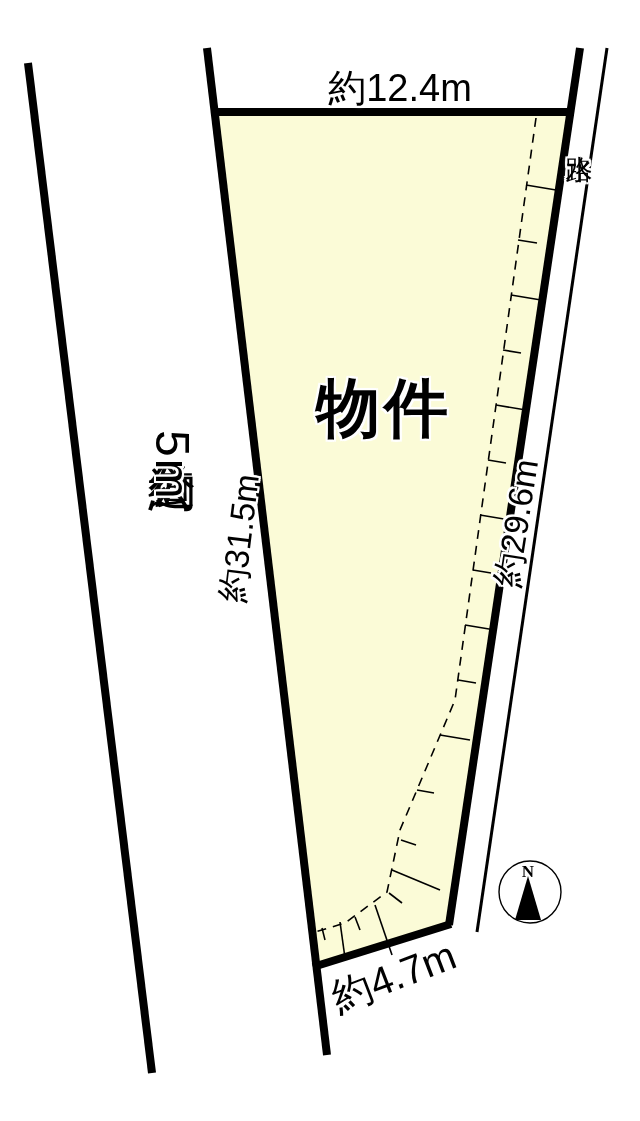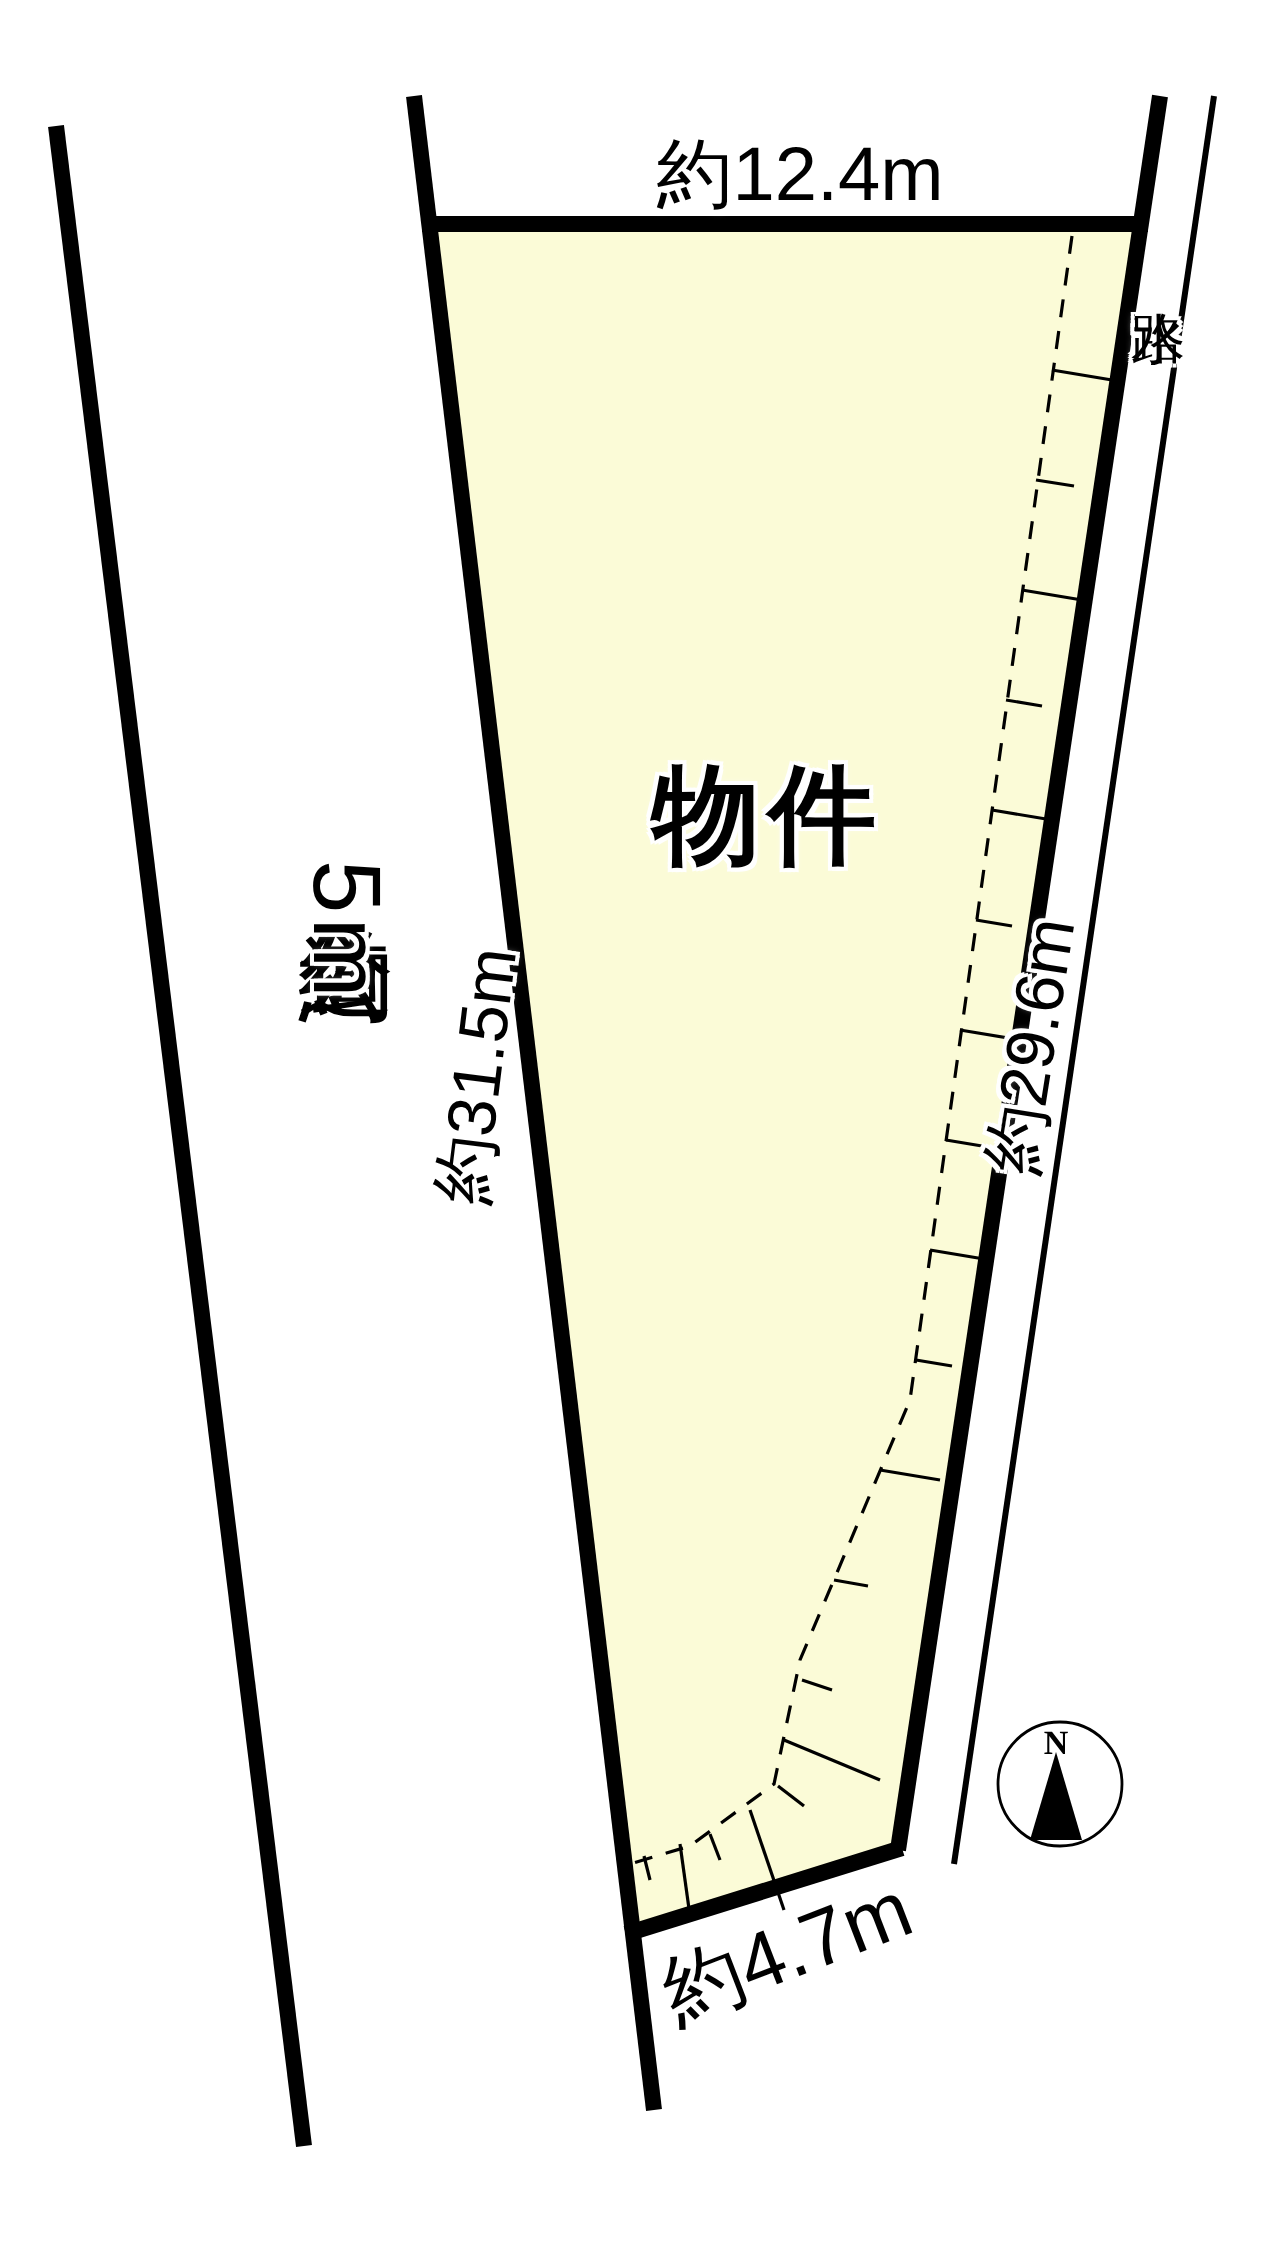--- a/index.html
+++ b/index.html
@@ -21,21 +21,21 @@
     color:var(--line);
     white-space:nowrap;
     line-height:1.04;
     text-shadow:
       -2px 0 0 #fff, 2px 0 0 #fff, 0 -2px 0 #fff, 0 2px 0 #fff,
       -2px -2px 0 #fff, 2px -2px 0 #fff, -2px 2px 0 #fff, 2px 2px 0 #fff,
       0 0 4px #fff;
   }
   .dim{font-size:38px;font-weight:500;}
   .dim-side{font-size:34px;font-weight:500;}
-  .property{font-size:54px;font-weight:700;letter-spacing:4px;}
+  .property{font-size:64px;font-weight:700;letter-spacing:4px;}
   .vertical{
     writing-mode:vertical-rl;
     text-orientation:mixed;
   }
   .road{font-size:48px;font-weight:500;letter-spacing:2px;}
   .waterway{font-size:27px;font-weight:500;letter-spacing:1px;}
   .north{
     position:absolute;
     font-family:"Liberation Serif","DejaVu Serif",serif;
     font-size:17px;font-weight:700;color:var(--line);

